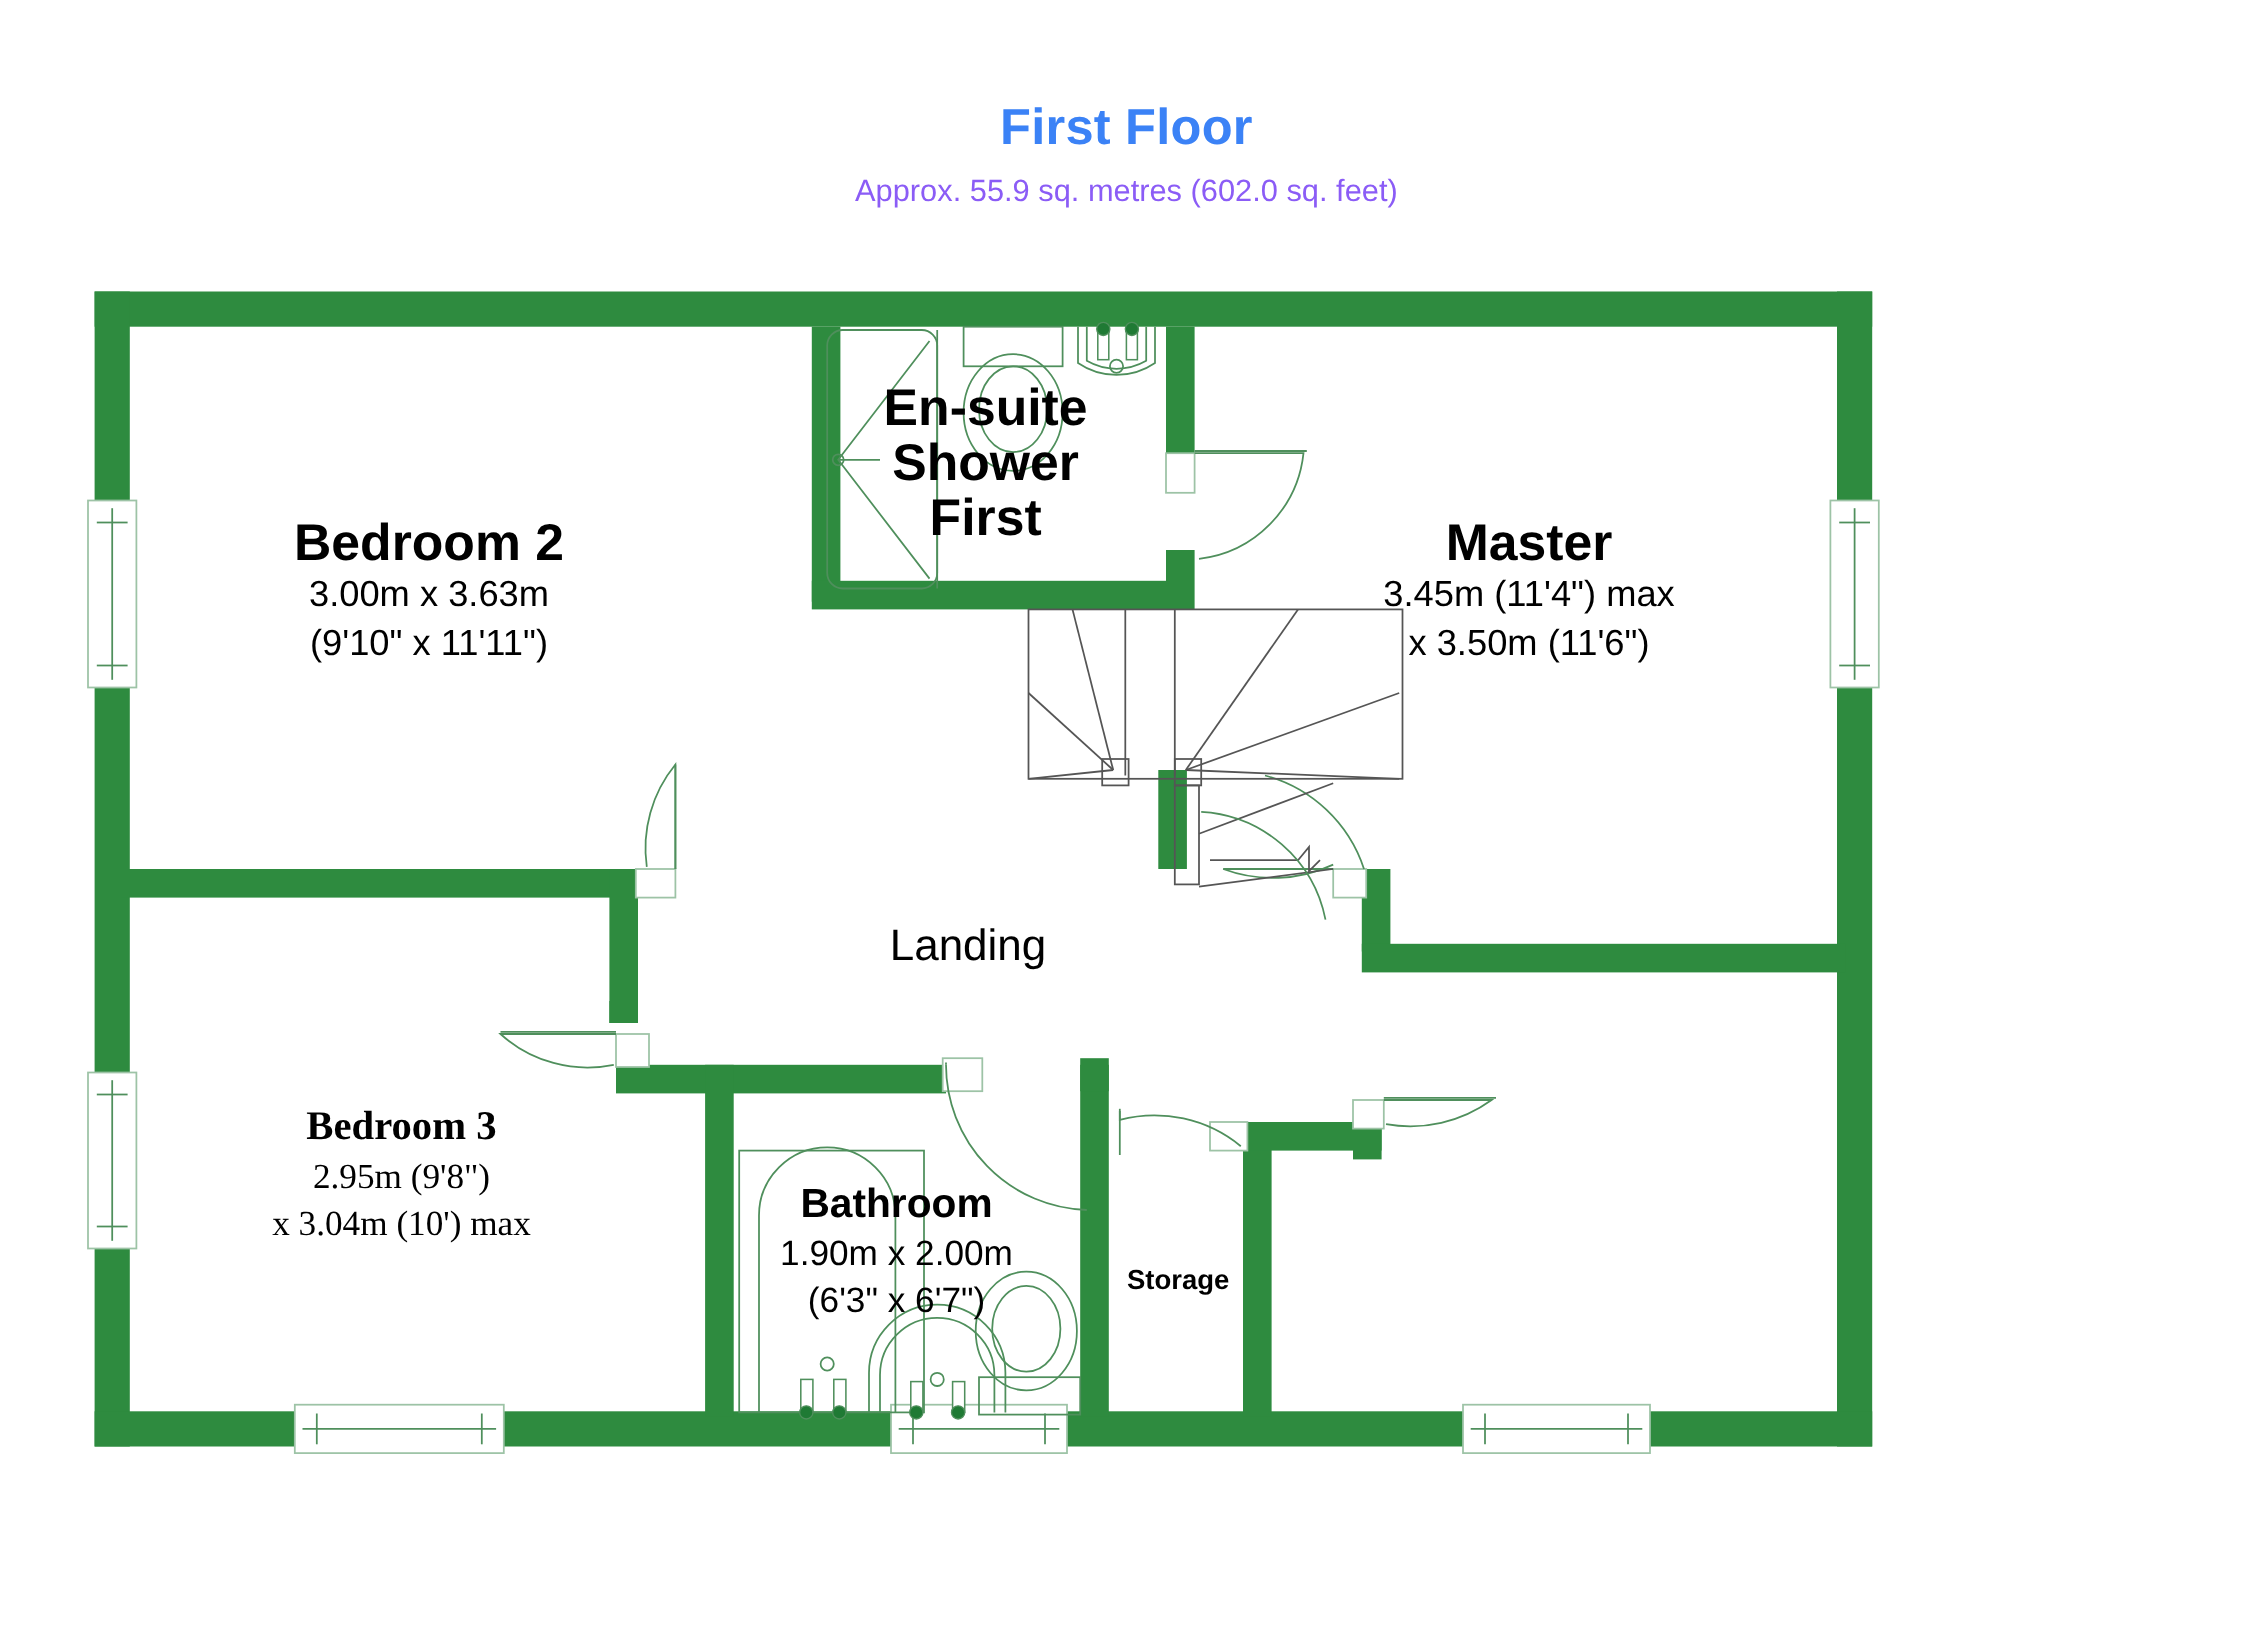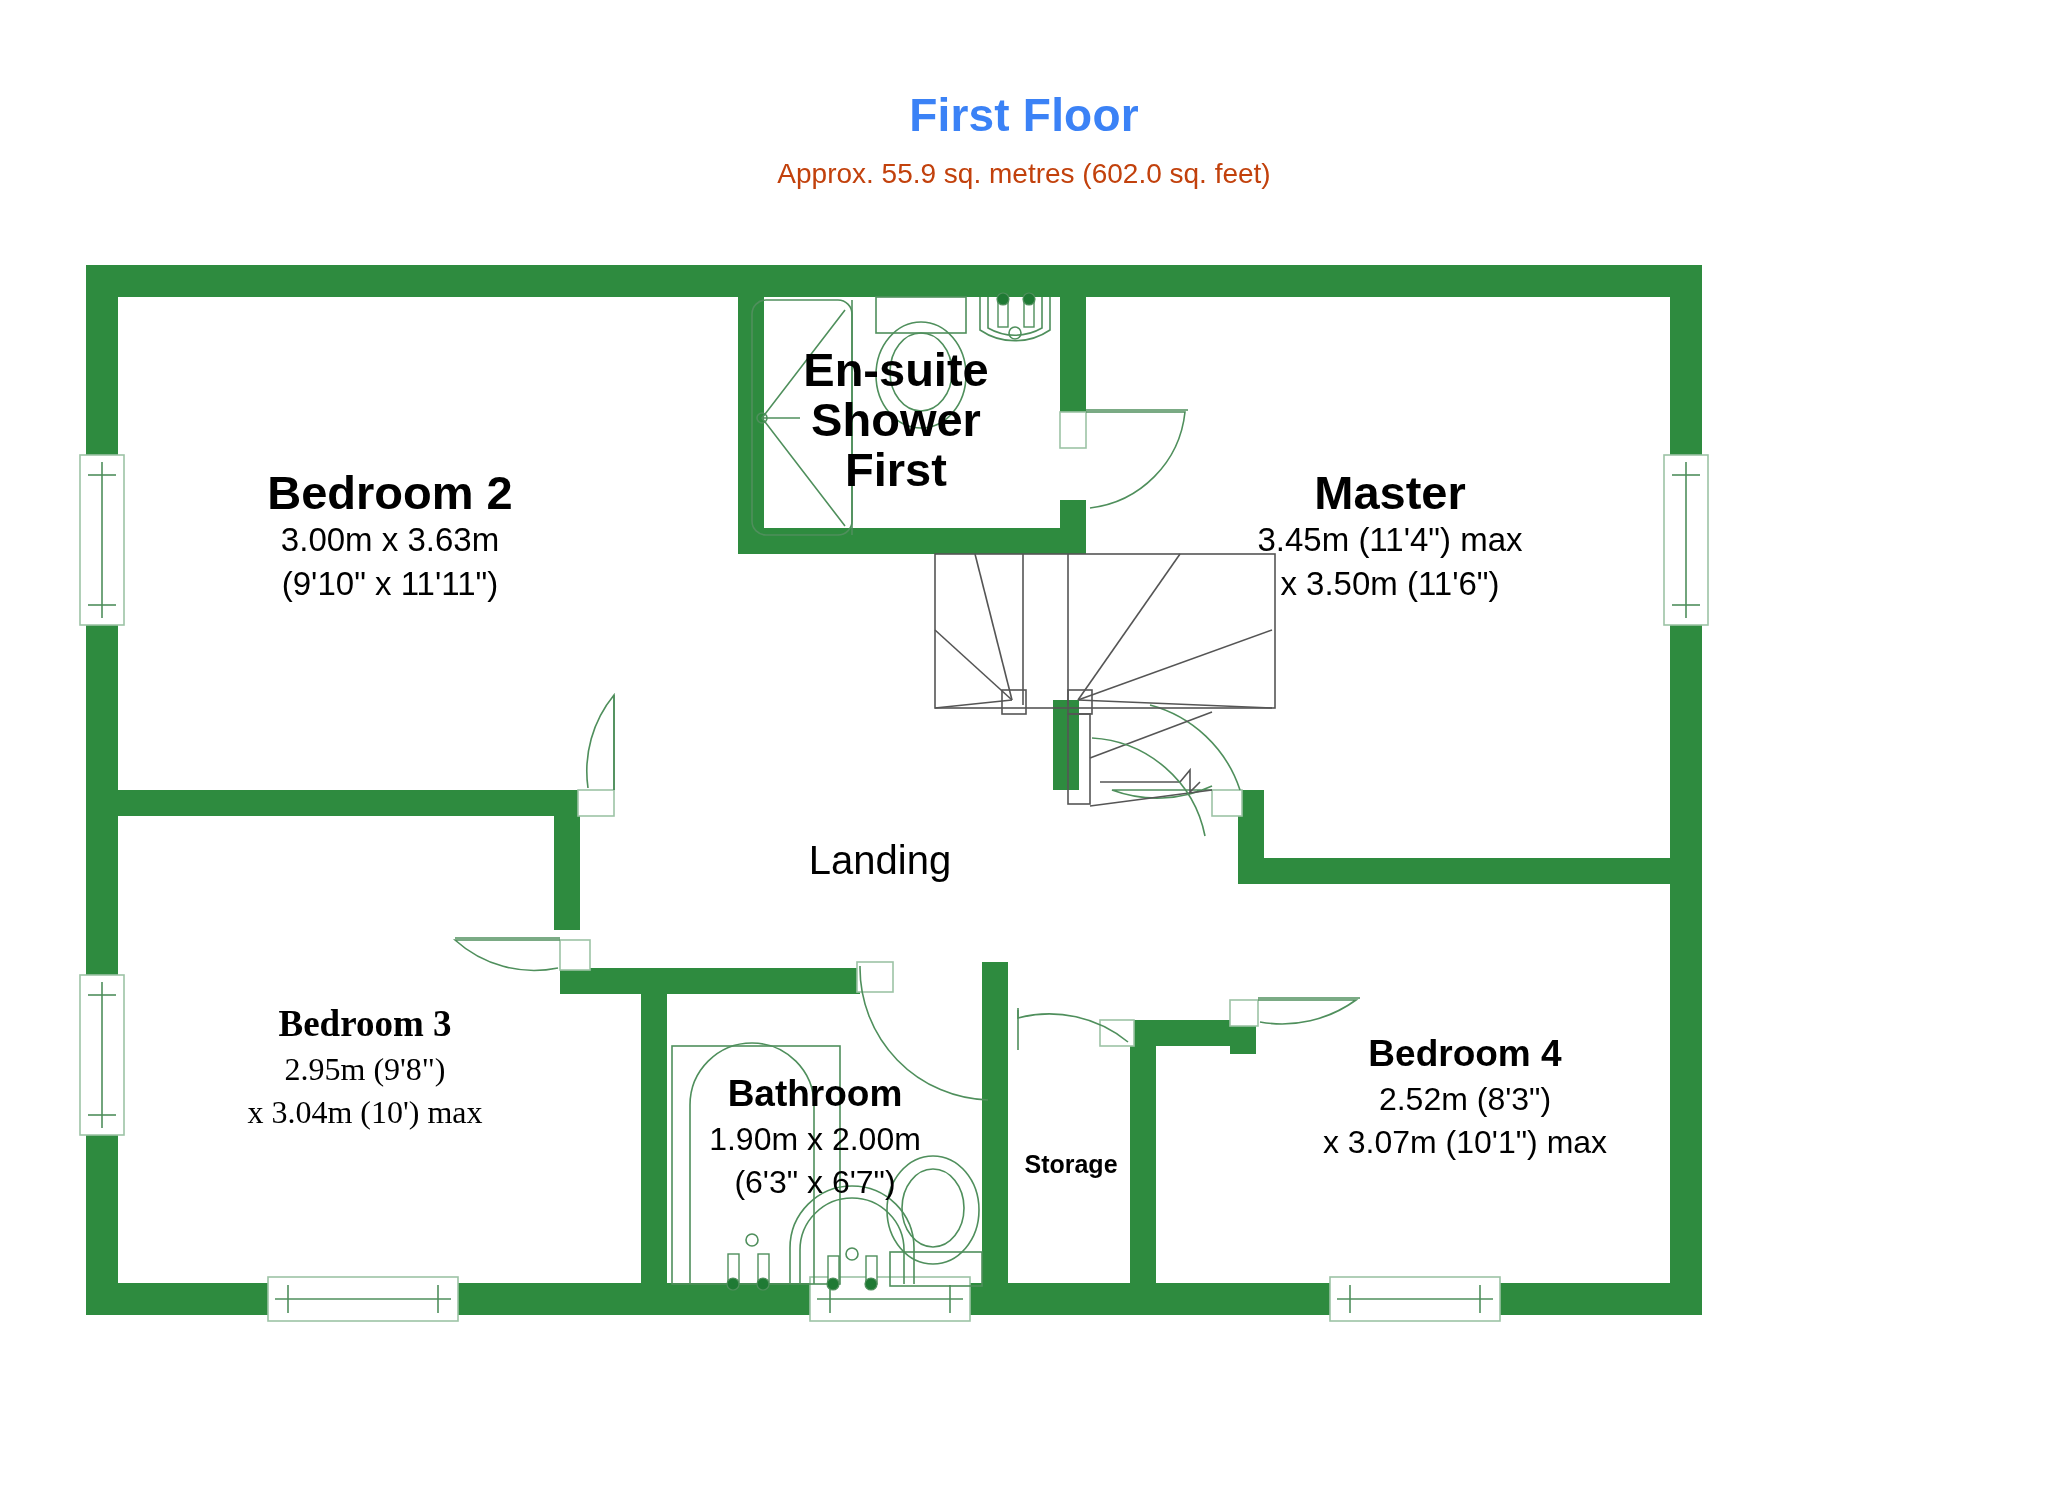--- a/index.html
+++ b/index.html
@@ -1,20 +1,20 @@
 <!DOCTYPE html>
 <html><head>
 <meta charset="utf-8">
 <style>
   html,body{margin:0;padding:0;background:#ffffff;}
   body{width:2048px;height:1489px;font-family:"Liberation Sans",sans-serif;overflow:hidden;}
   #plan-root{position:relative;width:2048px;height:1489px;background:#fff;}
   .hdr{position:absolute;left:0;right:0;text-align:center;}
   #page-title{top:88px;font-size:46px;font-weight:bold;color:#3b82f6;letter-spacing:0.2px;}
-  #page-subtitle{top:158px;font-size:28px;font-weight:normal;color:#c2410c;}
+  #page-subtitle{top:158px;font-size:28px;font-weight:normal;color:#8b5cf6;}
   svg#floorplan{position:absolute;left:0;top:0;width:2048px;height:1489px;display:block;}
   .wall{fill:#2e8b3f;stroke:none;}
   .thin{fill:none;stroke:#4f8f5c;stroke-width:1.6;}
   .thin-dark{fill:none;stroke:#555555;stroke-width:1.6;}
   .winframe{fill:#ffffff;stroke:#9dc3a6;stroke-width:1.6;}
   .winline{fill:none;stroke:#4f8f5c;stroke-width:1.6;}
   .tap{fill:#1f7a34;stroke:#4f8f5c;stroke-width:1.2;}
   .tapstem{fill:#ffffff;stroke:#4f8f5c;stroke-width:1.4;}
   .lbl{position:absolute;text-align:center;color:#000;white-space:nowrap;}
   .lbl .nm{font-weight:bold;display:block;}
@@ -272,19 +272,14 @@
   <div class="lbl sz-med" style="left:630px;top:1070px;width:370px;">
     <span class="nm">Bathroom</span>
     <span class="dim">1.90m x 2.00m</span>
     <span class="dim">(6'3" x 6'7")</span>
   </div>
 
   <div class="lbl sz-sm" style="left:1008px;top:1148px;width:126px;">
     <span class="nm">Storage</span>
   </div>
 
-  <div class="lbl sz-med" style="left:1245px;top:1030px;width:440px;">
-    <span class="nm">Bedroom 4</span>
-    <span class="dim">2.52m (8'3")</span>
-    <span class="dim">x 3.07m (10'1") max</span>
-  </div>
 
 </div>
 
 </body></html>

